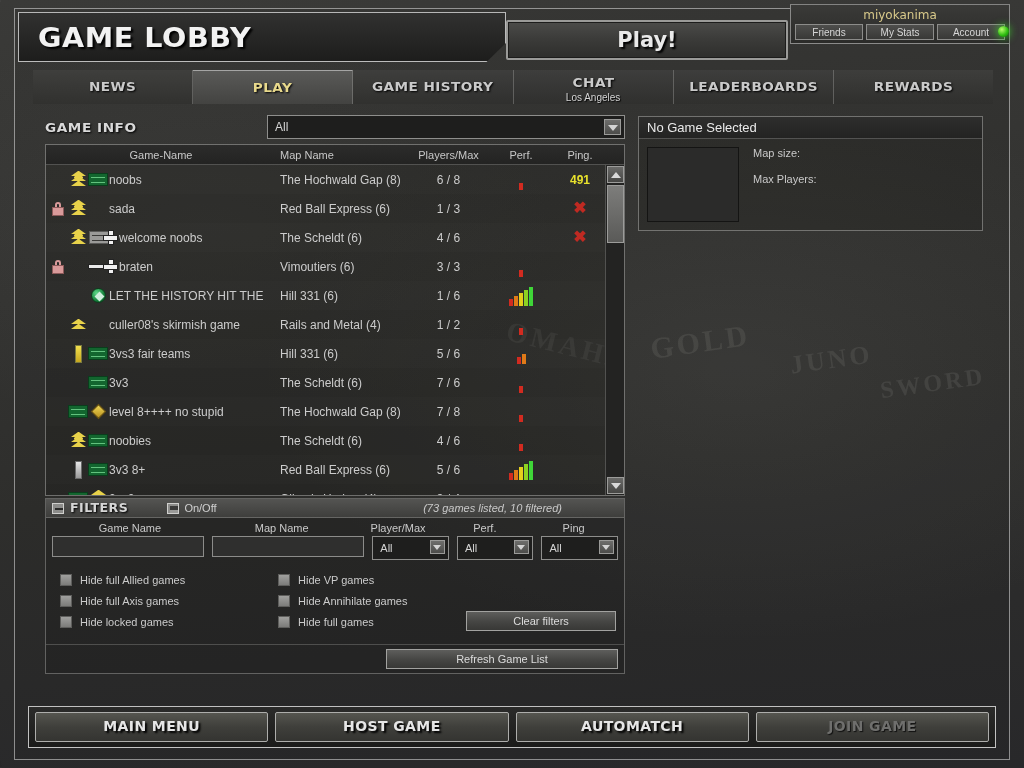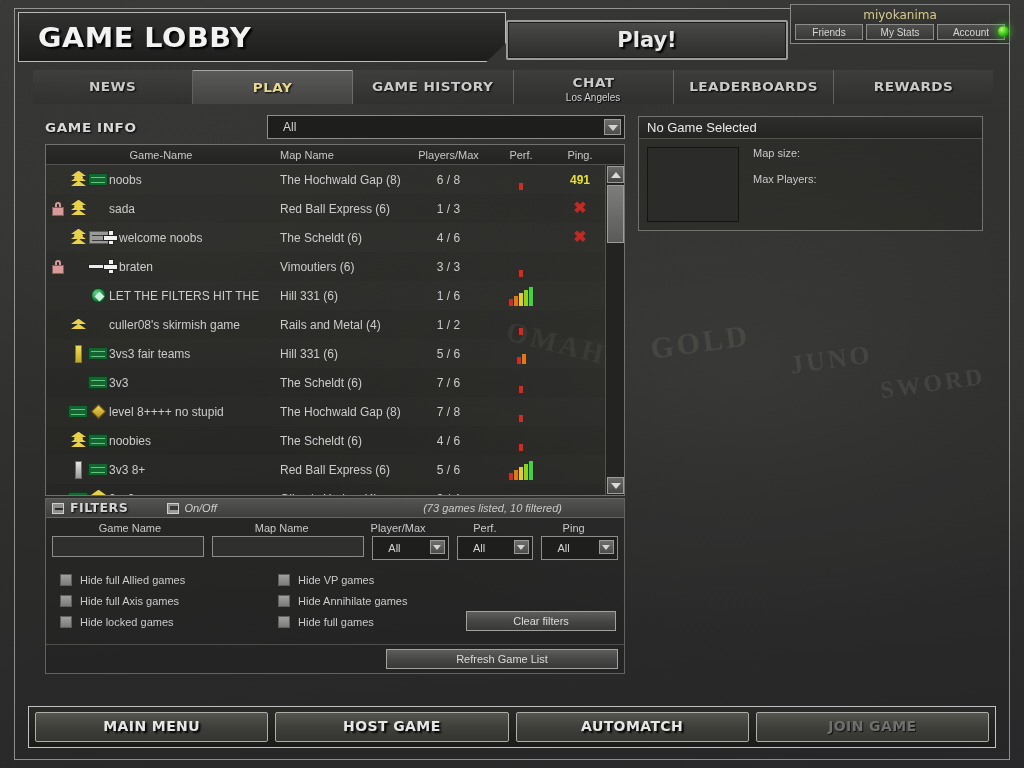--- a/index.html
+++ b/index.html
@@ -123,21 +123,21 @@
     font-size:13px; font-weight:bold; color:#d9d9d9; letter-spacing:.5px;
     text-shadow:1px 1px 2px #000; width:222px;
     font-family:"DejaVu Sans", sans-serif; transform:scaleX(1.05);
     transform-origin:left center;
   }
   .ddl{
     position:relative; height:24px;
     background:#1e1e1d; border:1px solid #8e8e8c;
     font-size:12px; color:#d4d4d4;
   }
-  .ddl span.v{ line-height:22px; padding-left:15px; display:block; }
+  .ddl span.v{ line-height:22px; padding-left:7px; display:block; }
   .ddl .arw{
     position:absolute; right:3px; top:3px; width:17px; height:16px;
     background:linear-gradient(180deg,#6e6e6c,#4c4c4a);
     border:1px solid #9a9a98;
   }
   .ddl .arw:after{
     content:""; position:absolute; left:3px; top:5px;
     border-left:5px solid transparent; border-right:5px solid transparent;
     border-top:6px solid #d3d3d3;
   }
@@ -332,21 +332,21 @@
   }
   .sqbtn.half:after{
     content:""; position:absolute; left:2px; top:2px; width:8px; height:7px;
     background:linear-gradient(180deg,#3a3a39 55%, #9a9a98 55%);
   }
   #fhead .ft{
     font-size:12px; font-weight:bold; letter-spacing:.4px; color:#d6d6d6;
     text-shadow:1px 1px 2px #000; margin-left:6px;
     font-family:"DejaVu Sans", sans-serif; transform:scaleX(1.05); transform-origin:left center;
   }
-  #fhead .oo{ font-size:11px; color:#d0d0d0; margin-left:5px;font-style:italic; }
+  #fhead .oo{ font-size:11px; color:#d0d0d0; margin-left:5px; }
   #fhead .cnt{ margin-left:auto; font-size:11px; color:#c9c9c9; margin-right:56px;font-style:italic; }
 
   #fbody{ padding:4px 6px 6px; }
   .flabels{ display:flex; font-size:11px; color:#c9c9c9; }
   .flabels div{ text-align:center; }
   .fw-gn{ width:158px; } .fw-mn{ width:150px; }
   .fw-pm{ width:86px; }  .fw-pf{ width:90px; } .fw-pg{ width:90px; }
   .ffields{ display:flex; gap:8px; margin-top:2px; }
   .ftext{
     width:155px; height:21px; background:#2f2f2e; border:1px solid #8c8c8a;
@@ -577,21 +577,21 @@
             </div>
             <div class="g-ping"></div>
           </div>
           <div class="grow">
             <div class="g-name">
               <span class="slot"></span>
               <span class="slot"></span>
               <span class="slot" style="flex:0 0 20px;width:20px">
                 <span class="ico-gem"></span>
               </span>
-              <span class="gtext">LET THE FILTERS HIT THE</span>
+              <span class="gtext">LET THE HISTORY HIT THE</span>
             </div>
             <div class="g-map">Hill 331 (6)</div>
             <div class="g-plr">1 / 6</div>
             <div class="g-perf">
               <span class="bars n5">
                 <b class="on1"></b>
                 <b class="on2"></b>
                 <b class="on3"></b>
                 <b class="on4"></b>
                 <b class="on5"></b>

